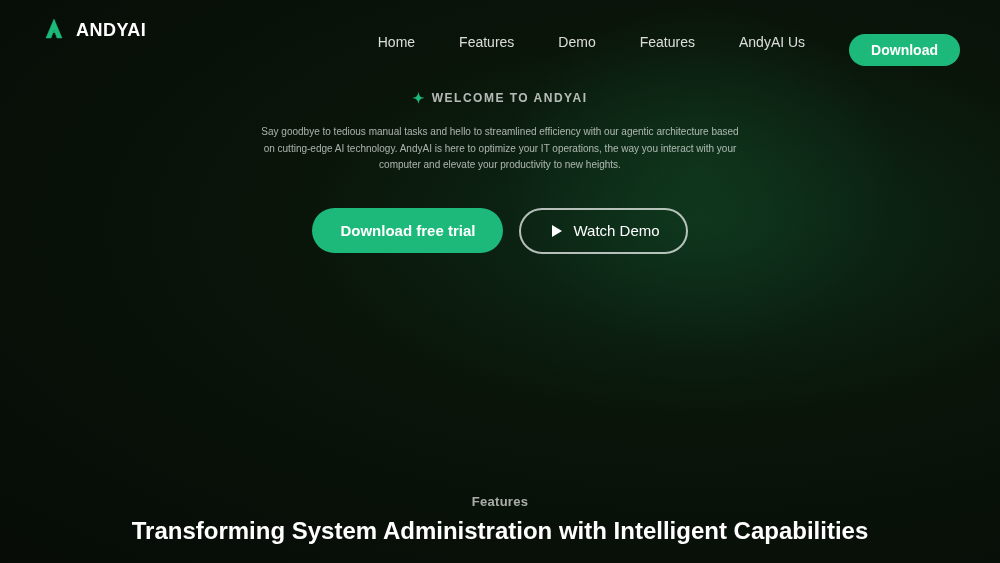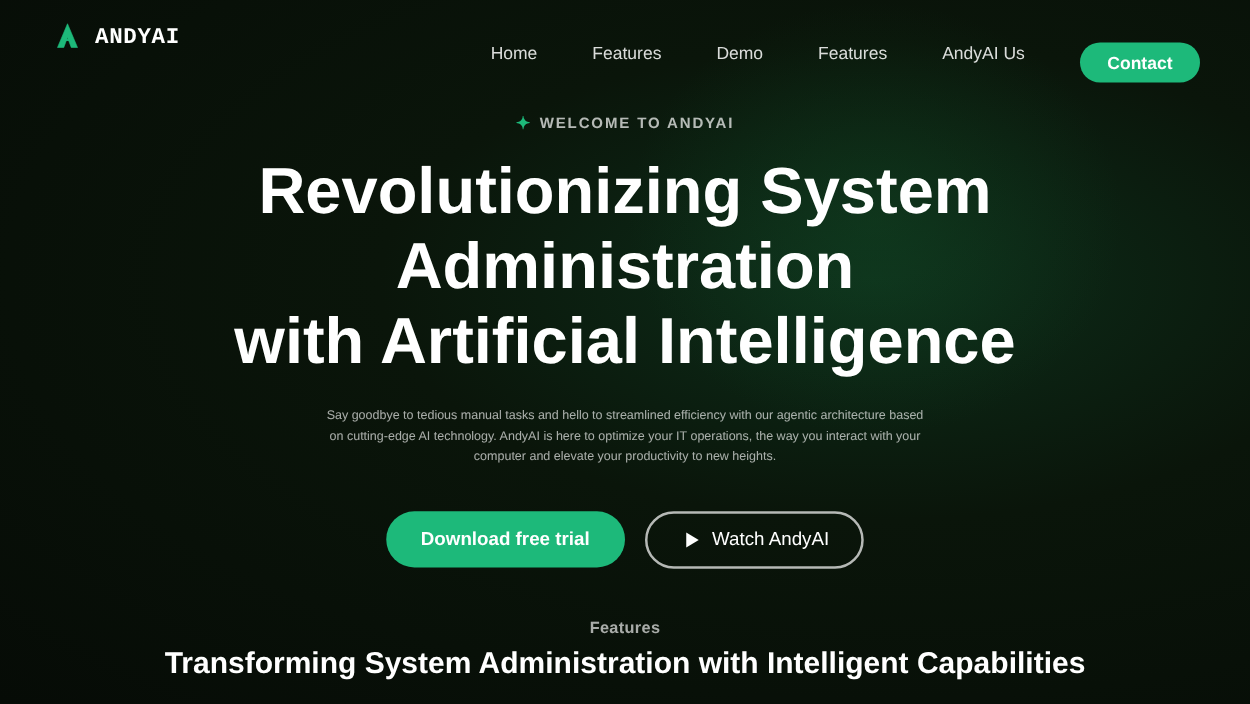--- a/index.html
+++ b/index.html
@@ -45,21 +45,20 @@
       padding: 0 40px;
       height: 60px;
       position: relative;
       z-index: 10;
     }
 
     .logo-area {
       display: flex;
       align-items: center;
       gap: 8px;
-      font-family: Liberation Mono, monospace;
     }
 
     .logo-icon {
       width: 28px;
       height: 28px;
     }
 
     .logo-text {
       font-size: 18px;
       font-weight: 700;
@@ -214,46 +213,42 @@
       </svg>
       <span class="logo-text">ANDYAI</span>
     </div>
 
     <div class="nav-links">
       <a class="nav-link">Home</a>
       <a class="nav-link">Features</a>
       <a class="nav-link">Demo</a>
       <a class="nav-link">Features</a>
       <a class="nav-link">AndyAI Us</a>
-      <button class="btn-download-nav">Contact</button>
+      <button class="btn-download-nav">Download</button>
     </div>
   </nav>
 
   <div class="hero">
     <div class="welcome-badge">
       <span class="sparkle">✦</span>
       <span>WELCOME TO ANDYAI</span>
     </div>
 
-    <h1 class="hero-title">
-      <span>Revolutionizing System Administration</span><br>
-      <span>with Artificial Intelligence</span>
-    </h1>
 
     <p class="hero-description">Say goodbye to tedious manual tasks and hello to streamlined efficiency with our agentic architecture based on cutting-edge AI technology. AndyAI is here to optimize your IT operations, the way you interact with your computer and elevate your productivity to new heights.</p>
 
     <div class="hero-buttons">
       <button class="btn-primary">Download free trial</button>
       <button class="btn-secondary">
         <span class="play-icon">
           <svg width="14" height="14" viewBox="0 0 14 14" fill="white">
             <polygon points="3,1 13,7 3,13" fill="white"></polygon>
           </svg>
         </span>
-        <span>Watch AndyAI</span>
+        <span>Watch Demo</span>
       </button>
     </div>
   </div>
 
   <div class="features-section">
     <p class="features-label">Features</p>
     <h2 class="features-title">Transforming System Administration with Intelligent Capabilities</h2>
   </div>
 
 </div>

